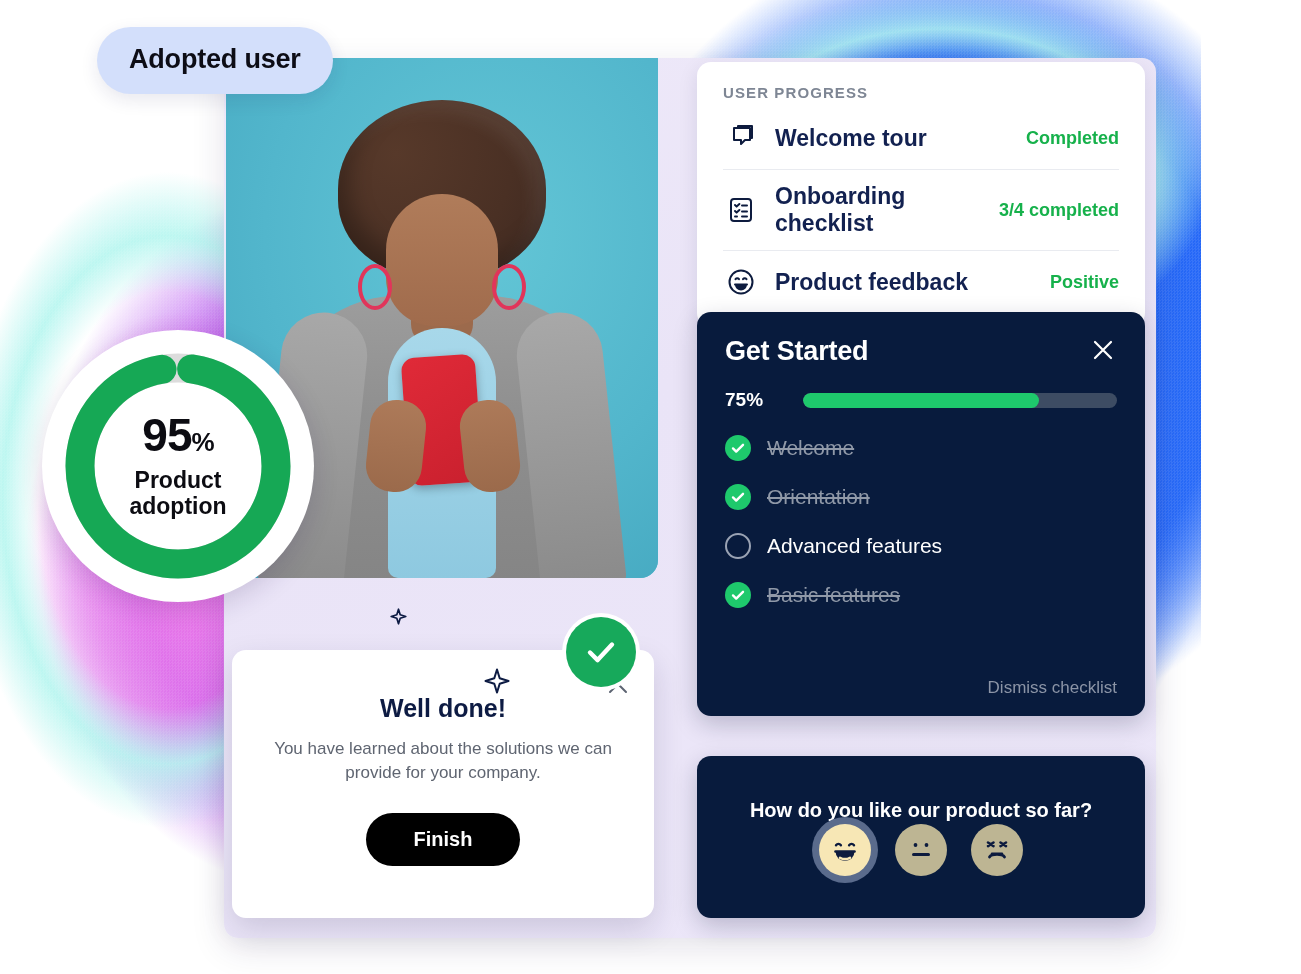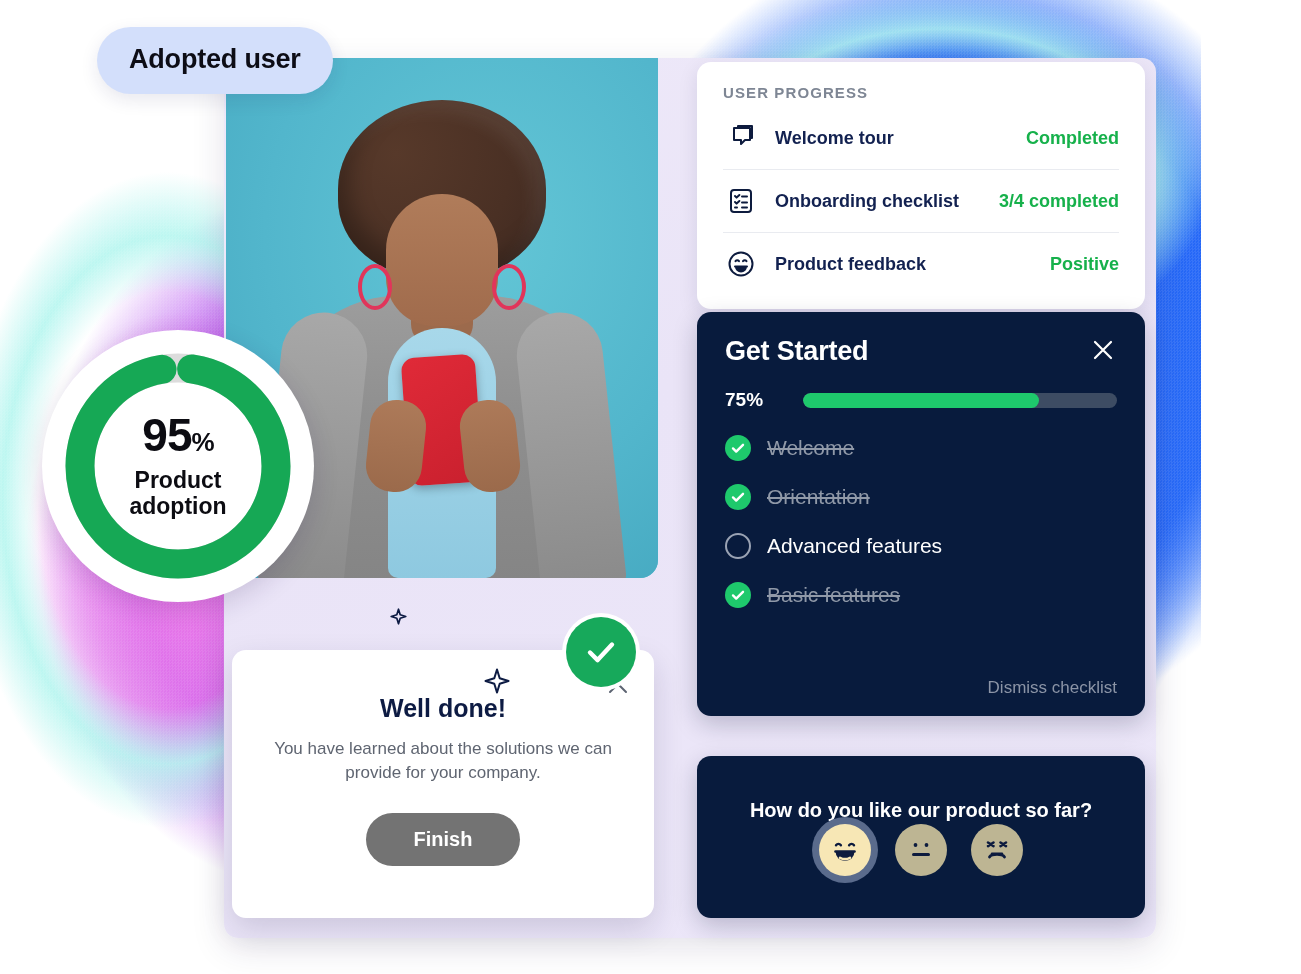--- a/index.html
+++ b/index.html
@@ -265,21 +265,21 @@
   }
   .pc-row:last-child { border-bottom: none; }
   .pc-icon {
     width: 36px; height: 36px;
     flex: 0 0 36px;
     margin-right: 16px;
     display: flex; align-items: center; justify-content: center;
     color: #0d1b3e;
   }
   .pc-label {
-    font-size: 18px;
+    font-size: 23px;
     font-weight: 700;
     color: #122150;
     flex: 1;
   }
   .pc-status {
     font-size: 18px;
     font-weight: 700;
     color: #16b14b;
     white-space: nowrap;
   }
@@ -424,21 +424,21 @@
   }
   .wd-body {
     font-size: 17px;
     color: #5f6571;
     line-height: 1.42;
     padding: 0 8px;
   }
   .wd-btn {
     margin: 28px auto 0;
     display: block;
-    background: #737373;
+    background: #000000;
     color: #ffffff;
     border: none;
     border-radius: 30px;
     padding: 15px 48px;
     font-size: 20px;
     font-weight: 700;
     font-family: "Liberation Sans", sans-serif;
     cursor: pointer;
   }
   .wd-badge {

